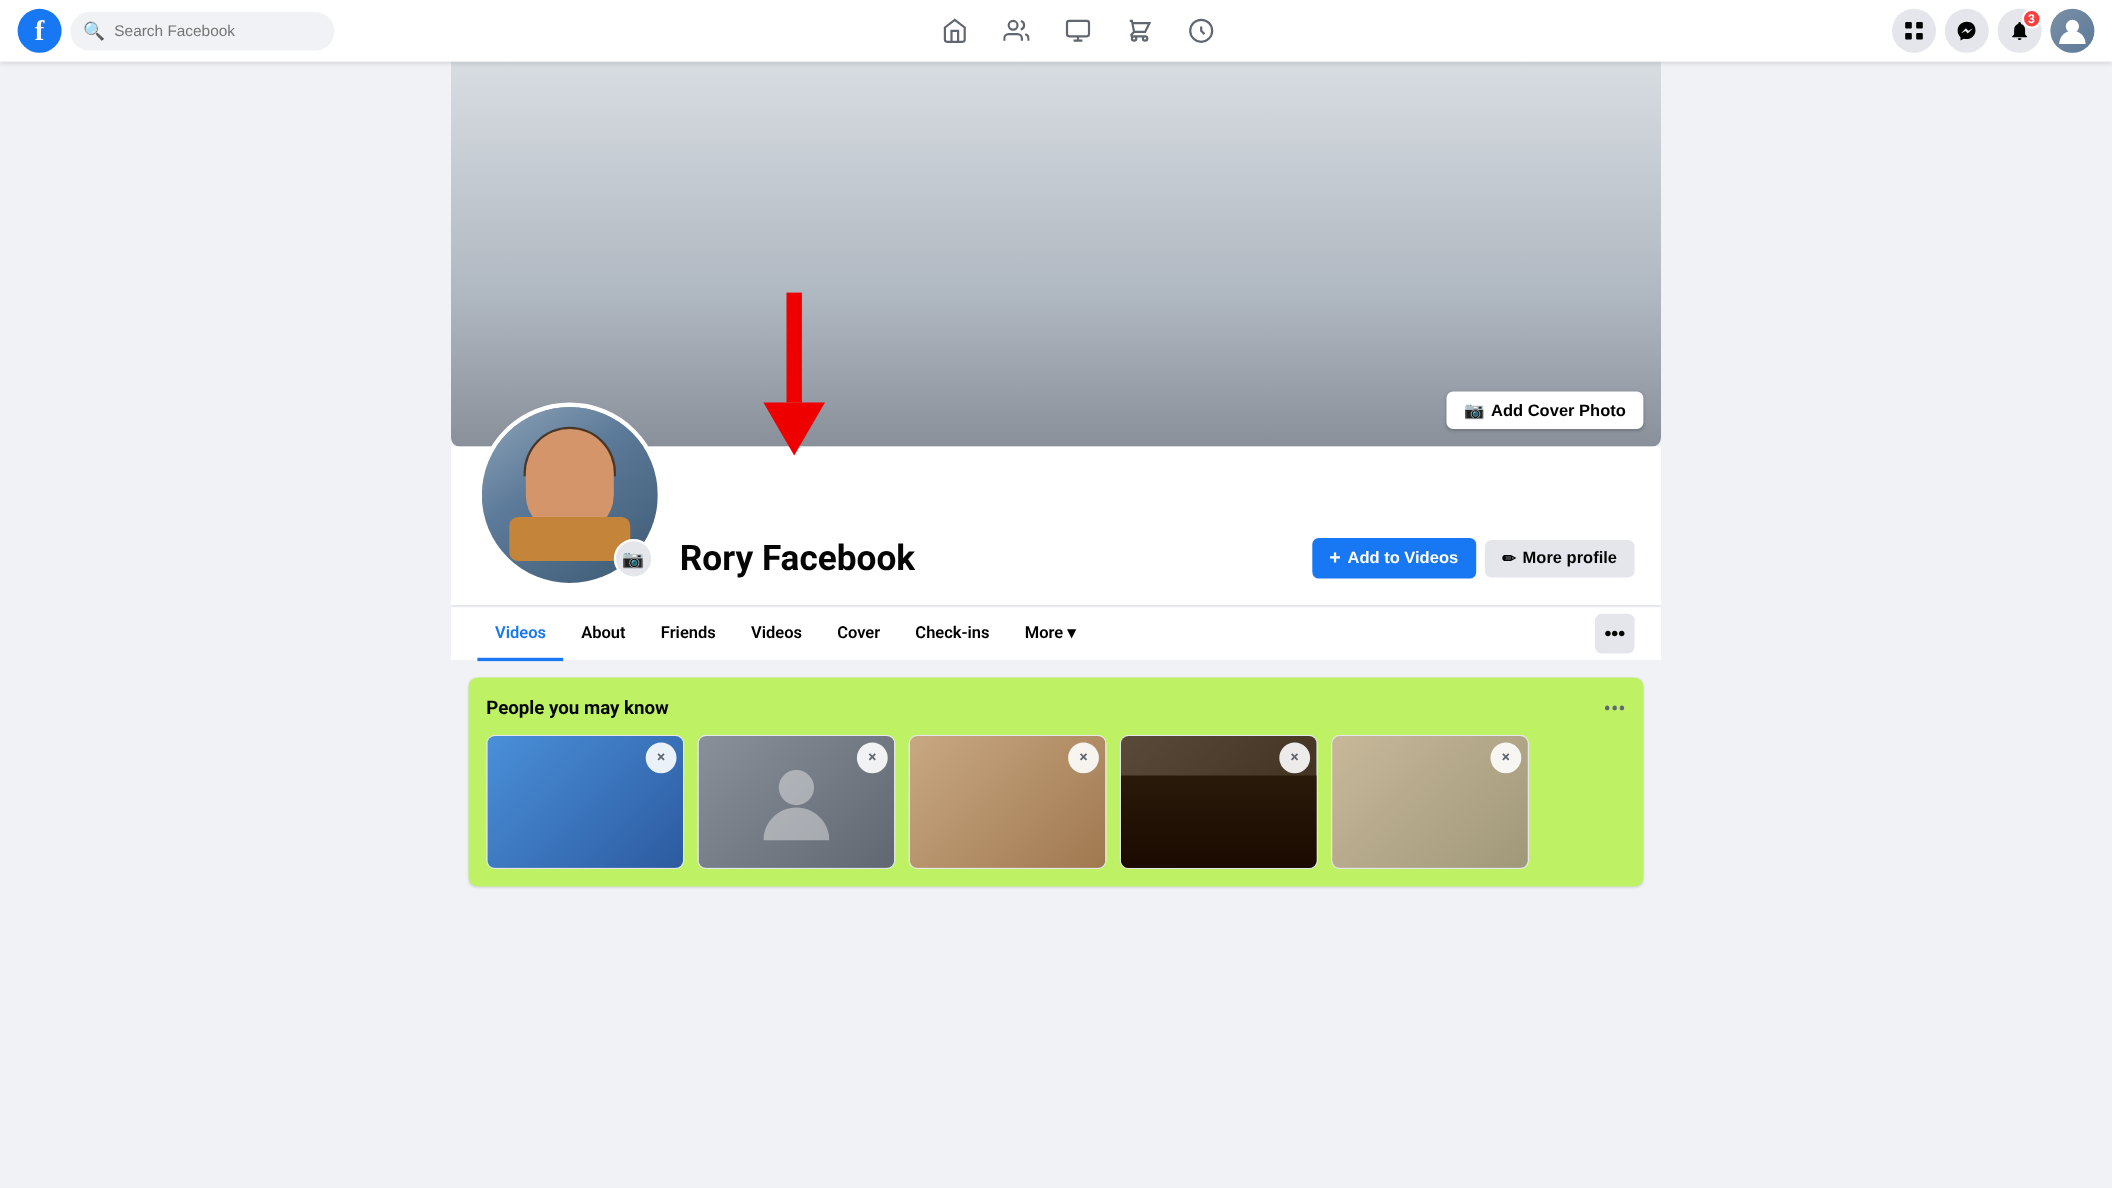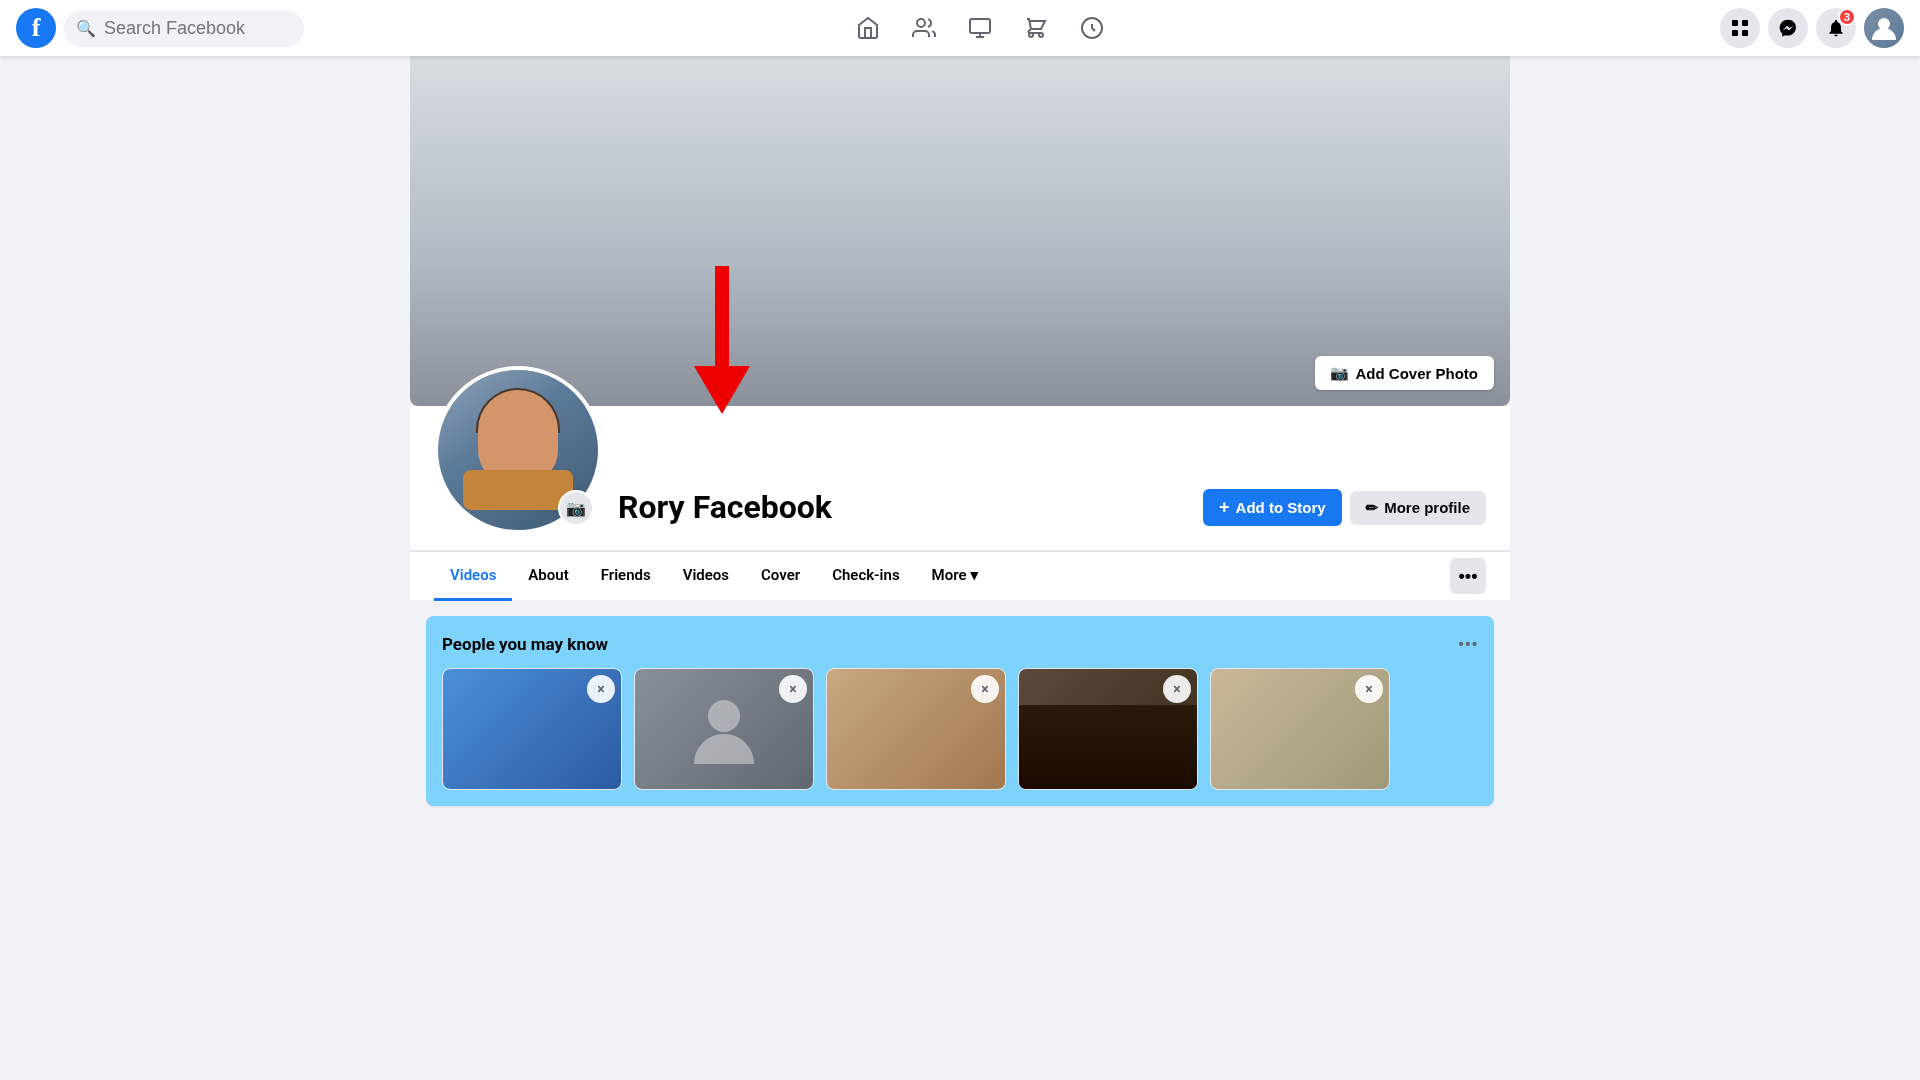--- a/index.html
+++ b/index.html
@@ -13,21 +13,21 @@
       box-shadow: 0 2px 4px rgba(0,0,0,0.1);
     }
     .topnav-left { display: flex; align-items: center; gap: 8px; min-width: 340px; }
     .fb-logo { width: 40px; height: 40px; background: #1877f2; border-radius: 50%; display: flex; align-items: center; justify-content: center; flex-shrink: 0; }
     .fb-logo span { color: #fff; font-size: 26px; font-weight: bold; font-family: Georgia, serif; }
     .search-bar {
       display: flex; align-items: center; background: #f0f2f5; border-radius: 20px;
       padding: 8px 12px; gap: 8px; min-width: 240px;
     }
     .search-bar input {
-      border: none; background: transparent; outline: none; font-size: 18px; color: #050505; width: 180px;
+      border: none; background: transparent; outline: none; font-size: 14px; color: #050505; width: 180px;
     }
     .topnav-center { flex: 1; display: flex; justify-content: center; gap: 8px; }
     .nav-icon-btn {
       width: 48px; height: 48px; border-radius: 50%; display: flex; align-items: center; justify-content: center;
       cursor: pointer; border: none; background: transparent; color: #606770; font-size: 22px;
     }
     .topnav-right { display: flex; align-items: center; gap: 8px; min-width: 300px; justify-content: flex-end; }
     .icon-circle {
       width: 40px; height: 40px; border-radius: 50%; background: #e4e6eb; display: flex; align-items: center; justify-content: center;
       cursor: pointer; font-size: 18px; position: relative;
@@ -144,21 +144,21 @@
       width: 36px; height: 36px; border-radius: 6px; background: #e4e6eb;
       border: none; cursor: pointer; display: flex; align-items: center; justify-content: center;
       font-size: 18px; font-weight: bold; color: #050505;
     }
 
     
     .section-below {
       max-width: 1100px; margin: 16px auto 0; padding: 0 16px;
     }
     .people-card {
-      background: #7dd3fc; border-radius: 8px; padding: 16px;
+      background: #bef264; border-radius: 8px; padding: 16px;
       box-shadow: 0 1px 2px rgba(0,0,0,0.1);
     }
     .people-header {
       display: flex; align-items: center; justify-content: space-between; margin-bottom: 12px;
     }
     .people-title { font-size: 17px; font-weight: 700; color: #050505; }
     .people-dots { font-size: 20px; cursor: pointer; color: #606770; }
     .people-grid { display: flex; gap: 12px; overflow: hidden; }
     .person-item {
       width: 180px; flex-shrink: 0; background: #fff; border-radius: 8px;
@@ -309,21 +309,21 @@
         </div>
       </div>
 
       <div class="profile-name-area">
         <h1 class="profile-name">Rory Facebook</h1>
       </div>
 
       <div class="profile-actions">
         <button class="btn-add-story">
           <span style="font-size:18px;font-weight:bold;">+</span>
-          <span>Add to Story</span>
+          <span>Add to Videos</span>
         </button>
         <button class="btn-edit-profile">
           <span>✏</span>
           <span>More profile</span>
         </button>
       </div>
     </div>
   </div>
 
   <div class="profile-tabs">

